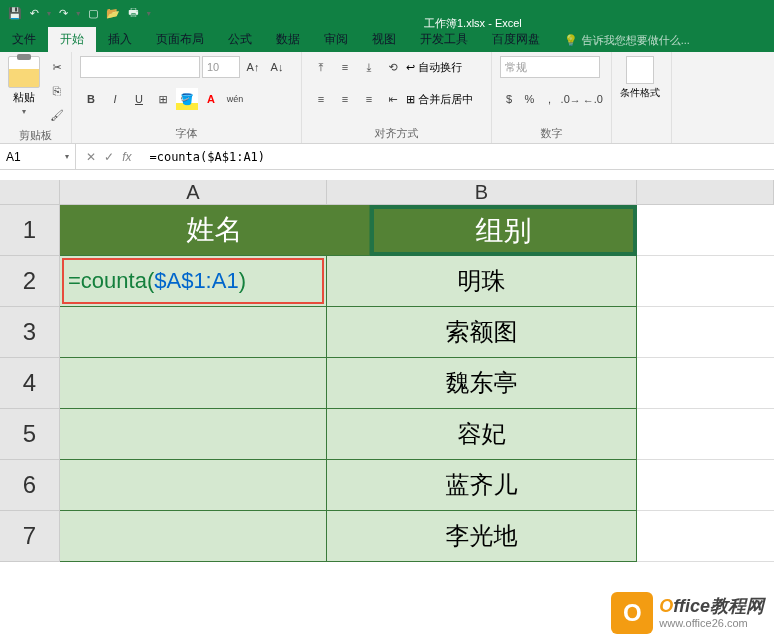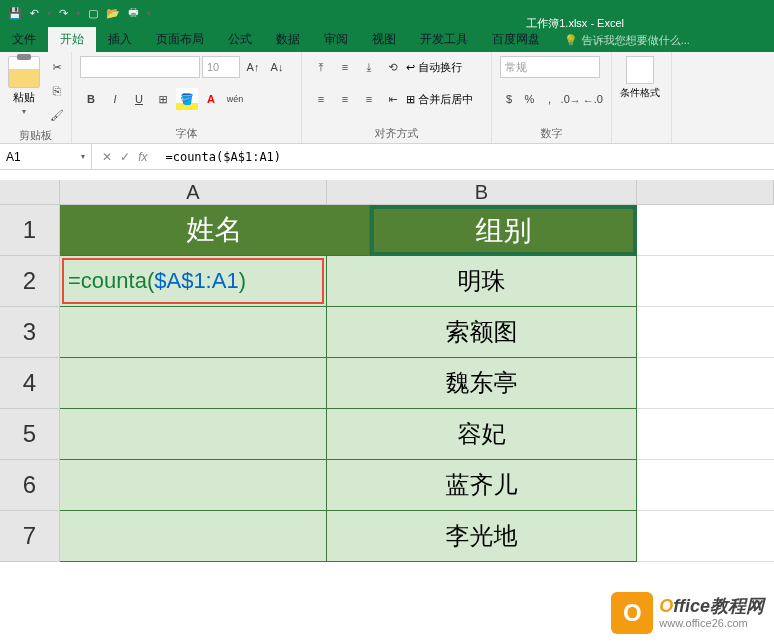--- a/index.html
+++ b/index.html
@@ -1,21 +1,21 @@
 <!DOCTYPE html>
 <html><head>
   <meta charset="utf-8">
   <style>
     * { margin: 0; padding: 0; box-sizing: border-box; font-family: "Segoe UI", "Microsoft YaHei", sans-serif; }
     body { background: #fff; width: 774px; height: 644px; overflow: hidden; position: relative; }
     
     .titlebar { background: #108043; height: 26px; display: flex; align-items: center; color: #fff; font-size: 11px; }
     .qat { display: flex; align-items: center; gap: 8px; padding: 0 8px; }
     .qat-item { color: #fff; opacity: 0.9; }
-    .title-text { position: absolute; left: 50%; transform: translateX(-50%); right: auto; text-align: right; width: 200px; left: auto; right: 50px; margin-top: 20px; }
+    .title-text { position: absolute; left: 50%; transform: translateX(-50%); right: auto; text-align: left; width: 200px; left: auto; right: 50px; margin-top: 20px; }
     .title-text { position: static; margin-left: auto; margin-right: 50px; }
     
     .tabs { background: #108043; height: 26px; display: flex; align-items: flex-end; }
     .tab { padding: 4px 12px; color: #0f172a; font-size: 12px; cursor: pointer; }
     .tab.active { background: #f3f3f3; color: #108043; }
     .tab.tell { color: rgba(255,255,255,0.7); font-size: 11px; display: flex; align-items: center; gap: 4px; }
     
     .ribbon { background: #f3f3f3; border-bottom: 1px solid #d4d4d4; height: 92px; display: flex; }
     .ribbon-group { border-right: 1px solid #e0e0e0; padding: 4px 8px 2px; display: flex; flex-direction: column; justify-content: space-between; }
     .group-body { display: flex; align-items: flex-start; gap: 6px; flex: 1; }
@@ -24,21 +24,21 @@
     .dropdown-arrow { font-size: 8px; color: #666; }
     
     .paste-btn { display: flex; flex-direction: column; align-items: center; gap: 2px; }
     .paste-icon { width: 32px; height: 32px; background: linear-gradient(#fff 40%, #f9d877 40%); border: 1px solid #ccc; border-radius: 2px; position: relative; }
     .paste-icon::before { content: ""; position: absolute; top: -3px; left: 8px; width: 14px; height: 6px; background: #888; border-radius: 2px; }
     
     .font-row { display: flex; gap: 2px; margin-bottom: 4px; }
     .font-select { border: 1px solid #ccc; background: #fff; height: 22px; font-size: 11px; padding: 0 4px; color: #999; }
     
     .formula-bar { height: 26px; background: #fff; border-bottom: 1px solid #d4d4d4; display: flex; align-items: center; }
-    .name-box { width: 92px; border-right: 1px solid #d4d4d4; height: 100%; display: flex; align-items: center; padding: 0 6px; font-size: 12px; }
+    .name-box { width: 76px; border-right: 1px solid #d4d4d4; height: 100%; display: flex; align-items: center; padding: 0 6px; font-size: 12px; }
     .fb-btns { display: flex; align-items: center; gap: 8px; padding: 0 10px; color: #888; font-size: 12px; }
     .fb-input { flex: 1; padding: 0 8px; font-size: 12px; font-family: Consolas, monospace; }
     
     .grid-area { position: relative; background: #fff; }
     .col-headers { display: flex; height: 25px; }
     .corner { width: 60px; background: #e6e6e6; border-right: 1px solid #ccc; border-bottom: 1px solid #ccc; }
     .col-header { background: #e6e6e6; border-right: 1px solid #ccc; border-bottom: 1px solid #ccc; display: flex; align-items: center; justify-content: center; font-size: 20px; color: #333; }
     .col-a { width: 267px; } .col-b { width: 310px; } .col-c { flex: 1; }
     
     .row { display: flex; }

